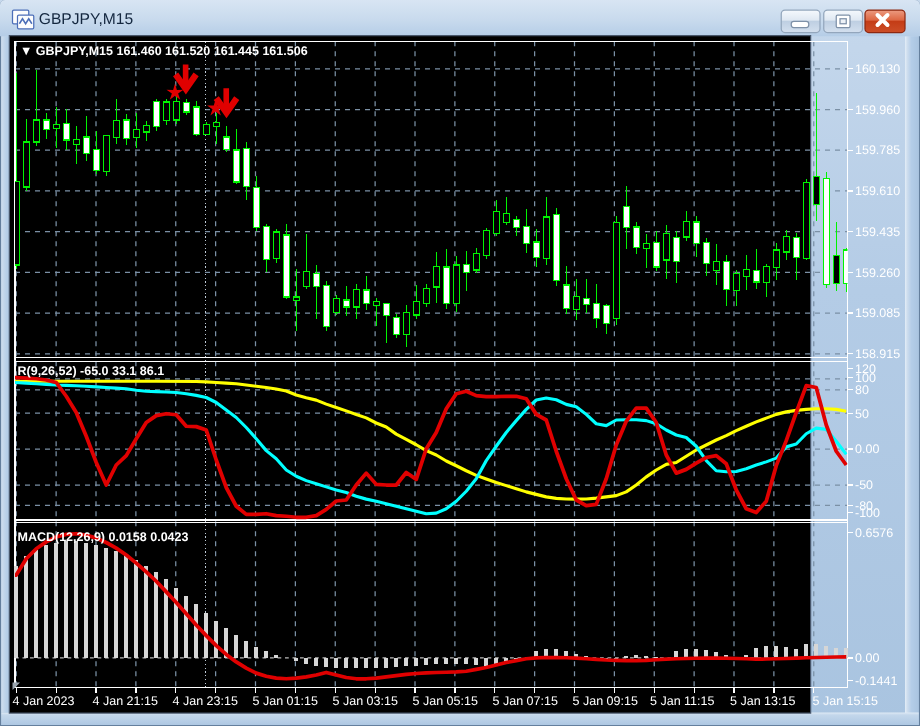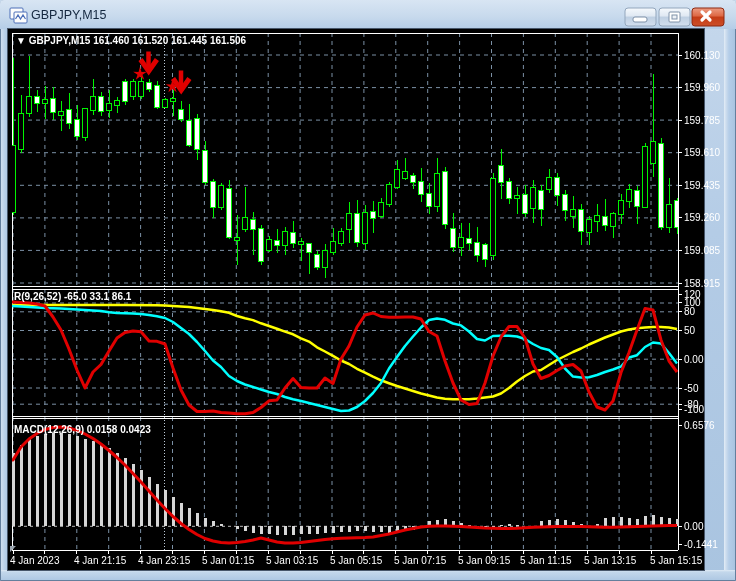--- a/index.html
+++ b/index.html
@@ -1,18 +1,18 @@
 <!DOCTYPE html>
 <html><head><meta charset="utf-8"><style>
 html,body{margin:0;padding:0}
 body{width:736px;height:581px;position:relative;font-family:"Liberation Sans",sans-serif;background:linear-gradient(#c6d8ec,#b4cce6 40%,#a9c4e0);overflow:hidden}
 #win{position:absolute;left:0;top:0;width:734px;height:579px;border:1px solid #647f9d;border-radius:4px 4px 0 0}
 #title{position:absolute;left:0;top:0;width:736px;height:29px;background:linear-gradient(#d8e5f3,#c8daed 55%,#b5cde7);border-radius:4px 4px 0 0}
 #title span{position:absolute;left:31px;top:8px;font-size:12.5px;color:#14273f}
-#client{position:absolute;left:8px;top:29px;width:696px;height:541px;background:#000;box-shadow:0 0 0 1px #47566a}
+#client{position:absolute;left:8px;top:29px;width:640px;height:541px;background:#000;box-shadow:0 0 0 1px #47566a}
 svg{display:block}
 text{font-size:10px;fill:#fff}
 </style></head><body>
 <div id="win"></div>
 <div style="position:absolute;left:724px;top:29px;width:11px;height:551px;background:linear-gradient(90deg,#e3edf7 0,#cdddee 2px,#b4cde8 5px,#a9c4e0 100%)"></div>
 <div style="position:absolute;left:1px;top:570px;width:734px;height:10px;background:linear-gradient(#dfeaf5 0,#c3d7eb 2px,#aec8e3 100%)"></div>
 <div style="position:absolute;left:1px;top:29px;width:7px;height:541px;background:linear-gradient(90deg,#cfdeee 0,#b7cfe8 60%,#adc7e2 100%)"></div>
 <div id="title">
 <svg width="736" height="29" style="position:absolute;left:0;top:0">
  <rect x="10" y="8" width="13" height="11" rx="1" fill="#fdfdfd" stroke="#4d6fb8"></rect>

